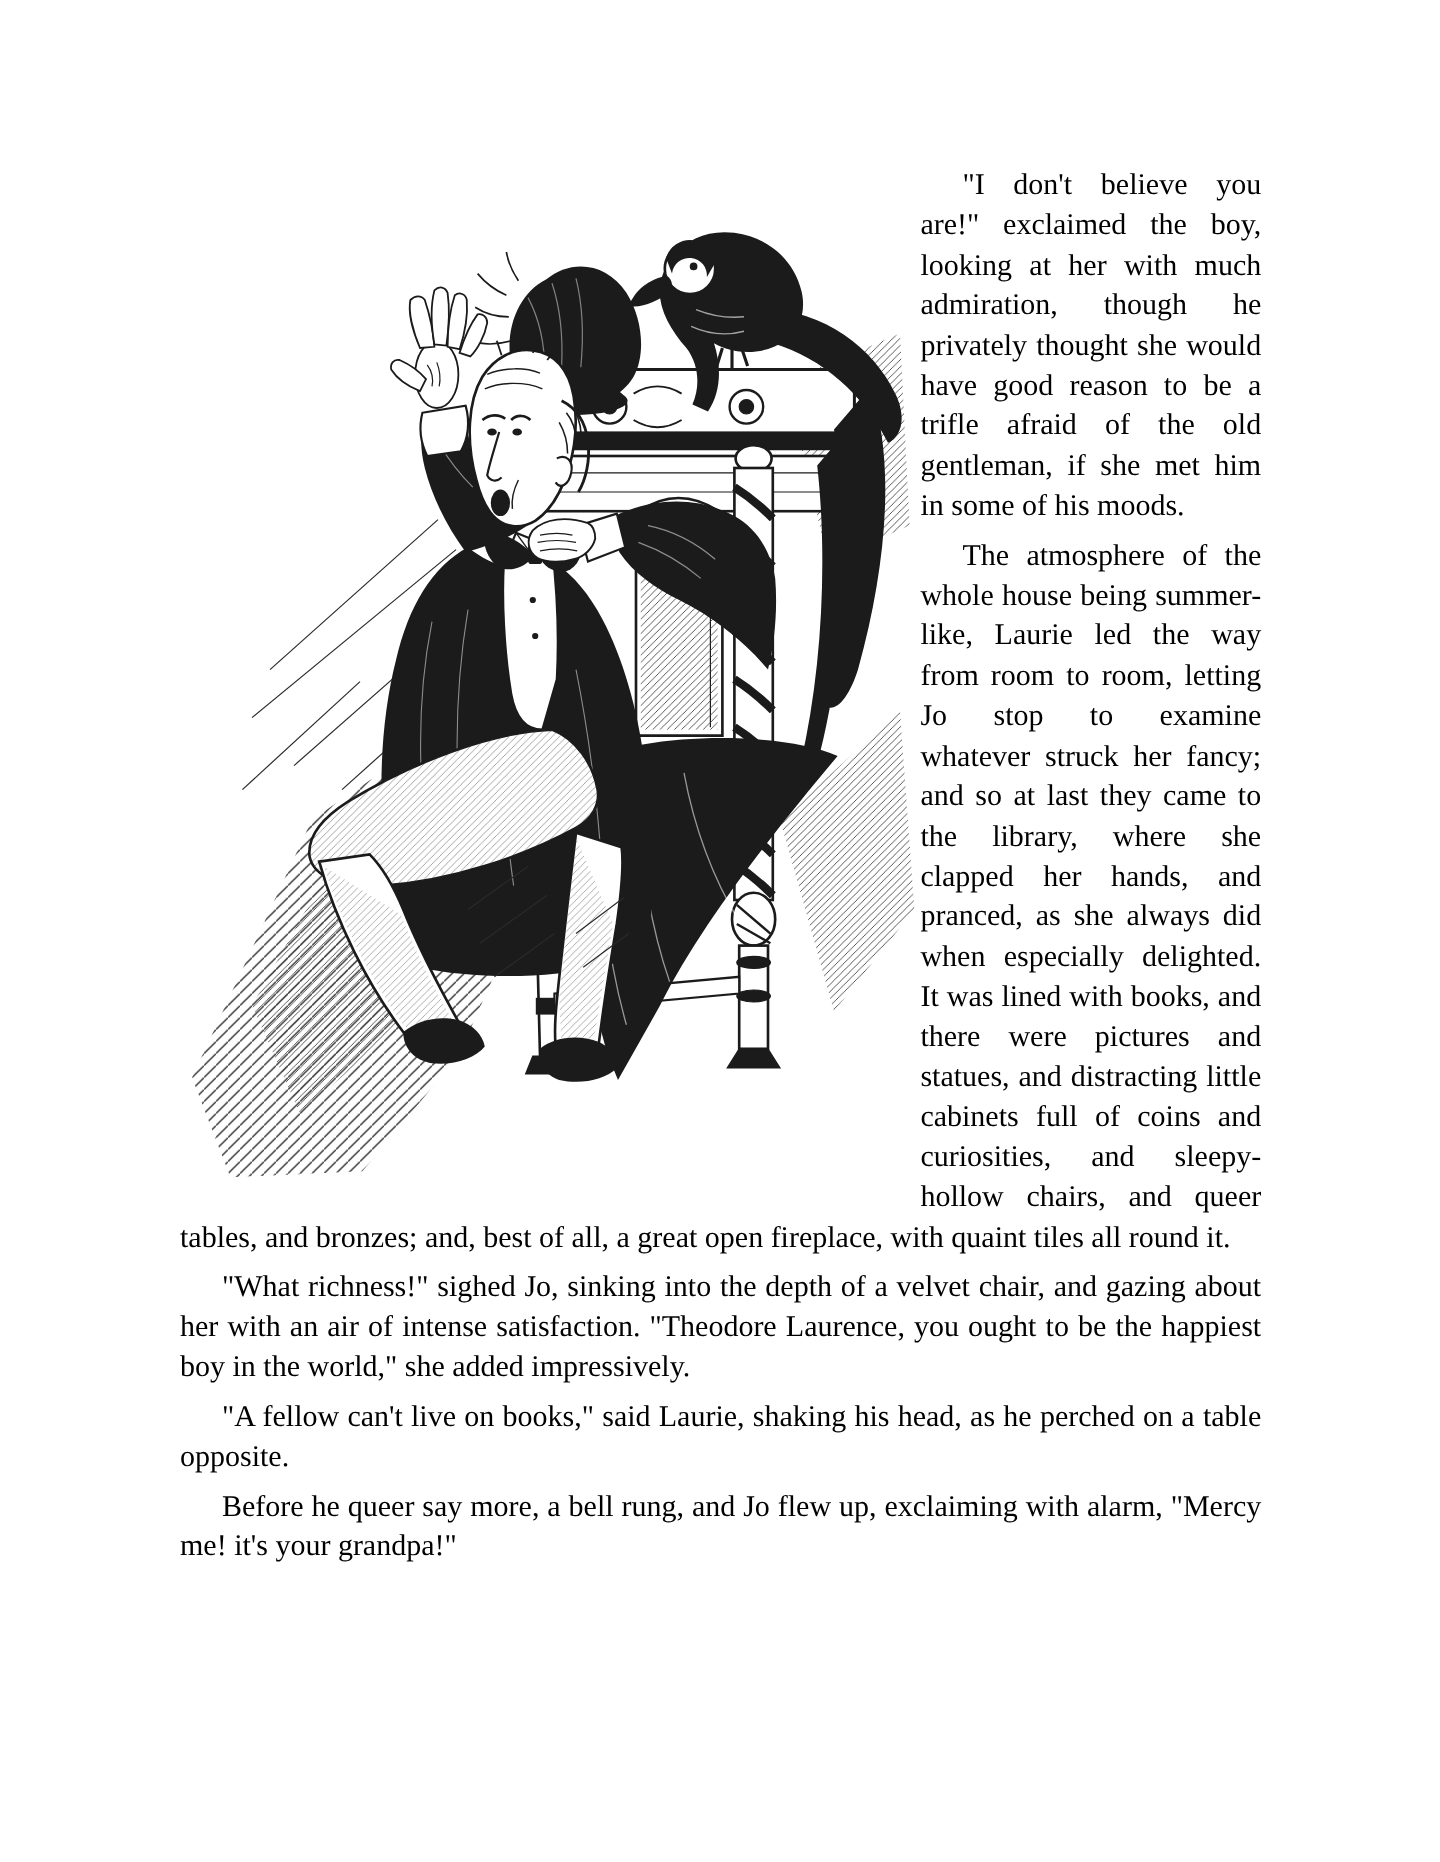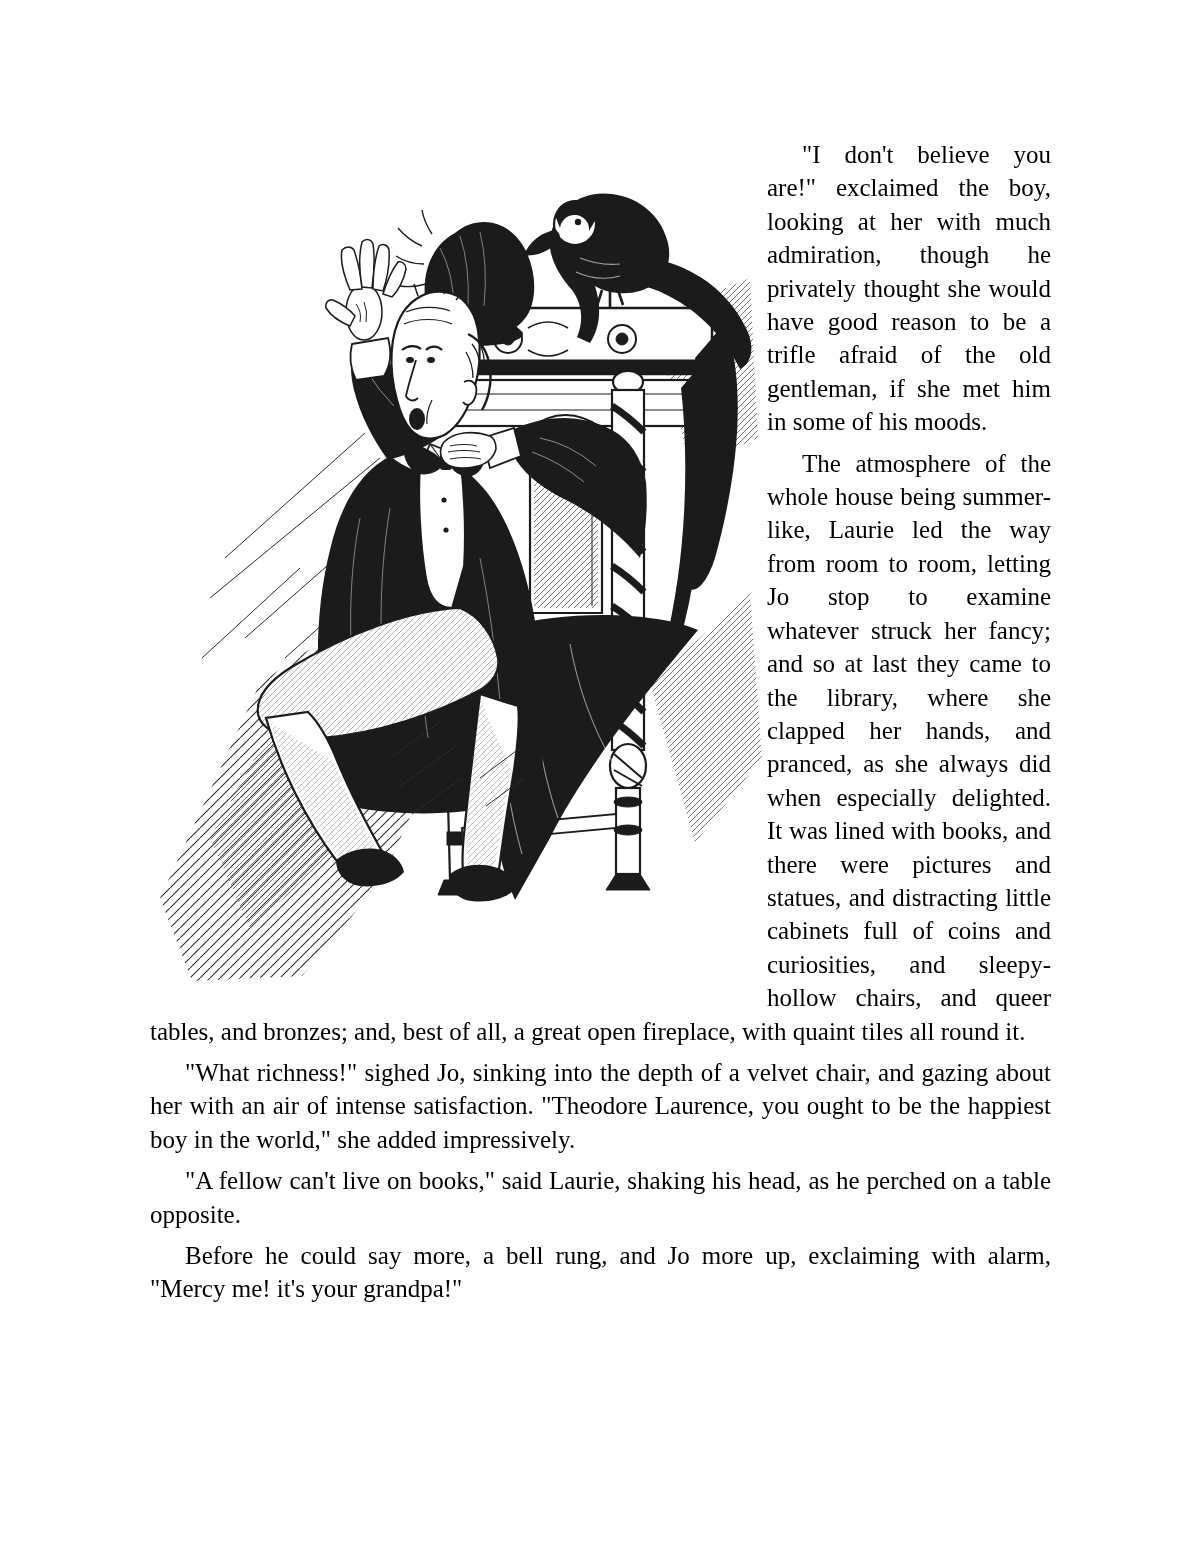--- a/index.html
+++ b/index.html
@@ -211,16 +211,16 @@
         <g stroke="#2a2a2a" stroke-width="1" fill="none">
           <path d="M240,620 l50,-36 M250,648 l56,-40 M262,676 l50,-36 M330,640 l40,-30 M336,668 l38,-28"></path>
         </g>
       </svg>
     </figure>
 
     <p>"I don't believe you are!" exclaimed the boy, looking at her with much admiration, though he privately thought she would have good reason to be a trifle afraid of the old gentleman, if she met him in some of his moods.</p>
     <p>The atmosphere of the whole house being summer-like, Laurie led the way from room to room, letting Jo stop to examine whatever struck her fancy; and so at last they came to the library, where she clapped her hands, and pranced, as she always did when especially delighted. It was lined with books, and there were pictures and statues, and distracting little cabinets full of coins and curiosities, and sleepy-hollow chairs, and queer tables, and bronzes; and, best of all, a great open fireplace, with quaint tiles all round it.</p>
     <p>"What richness!" sighed Jo, sinking into the depth of a velvet chair, and gazing about her with an air of intense satisfaction. "Theodore Laurence, you ought to be the happiest boy in the world," she added impressively.</p>
     <p>"A fellow can't live on books," said Laurie, shaking his head, as he perched on a table opposite.</p>
-    <p>Before he could say more, a bell rung, and Jo more up, exclaiming with alarm, "Mercy me! it's your grandpa!"</p>
+    <p>Before he queer say more, a bell rung, and Jo flew up, exclaiming with alarm, "Mercy me! it's your grandpa!"</p>
 
   </div>
 </div>
 
 </body></html>

